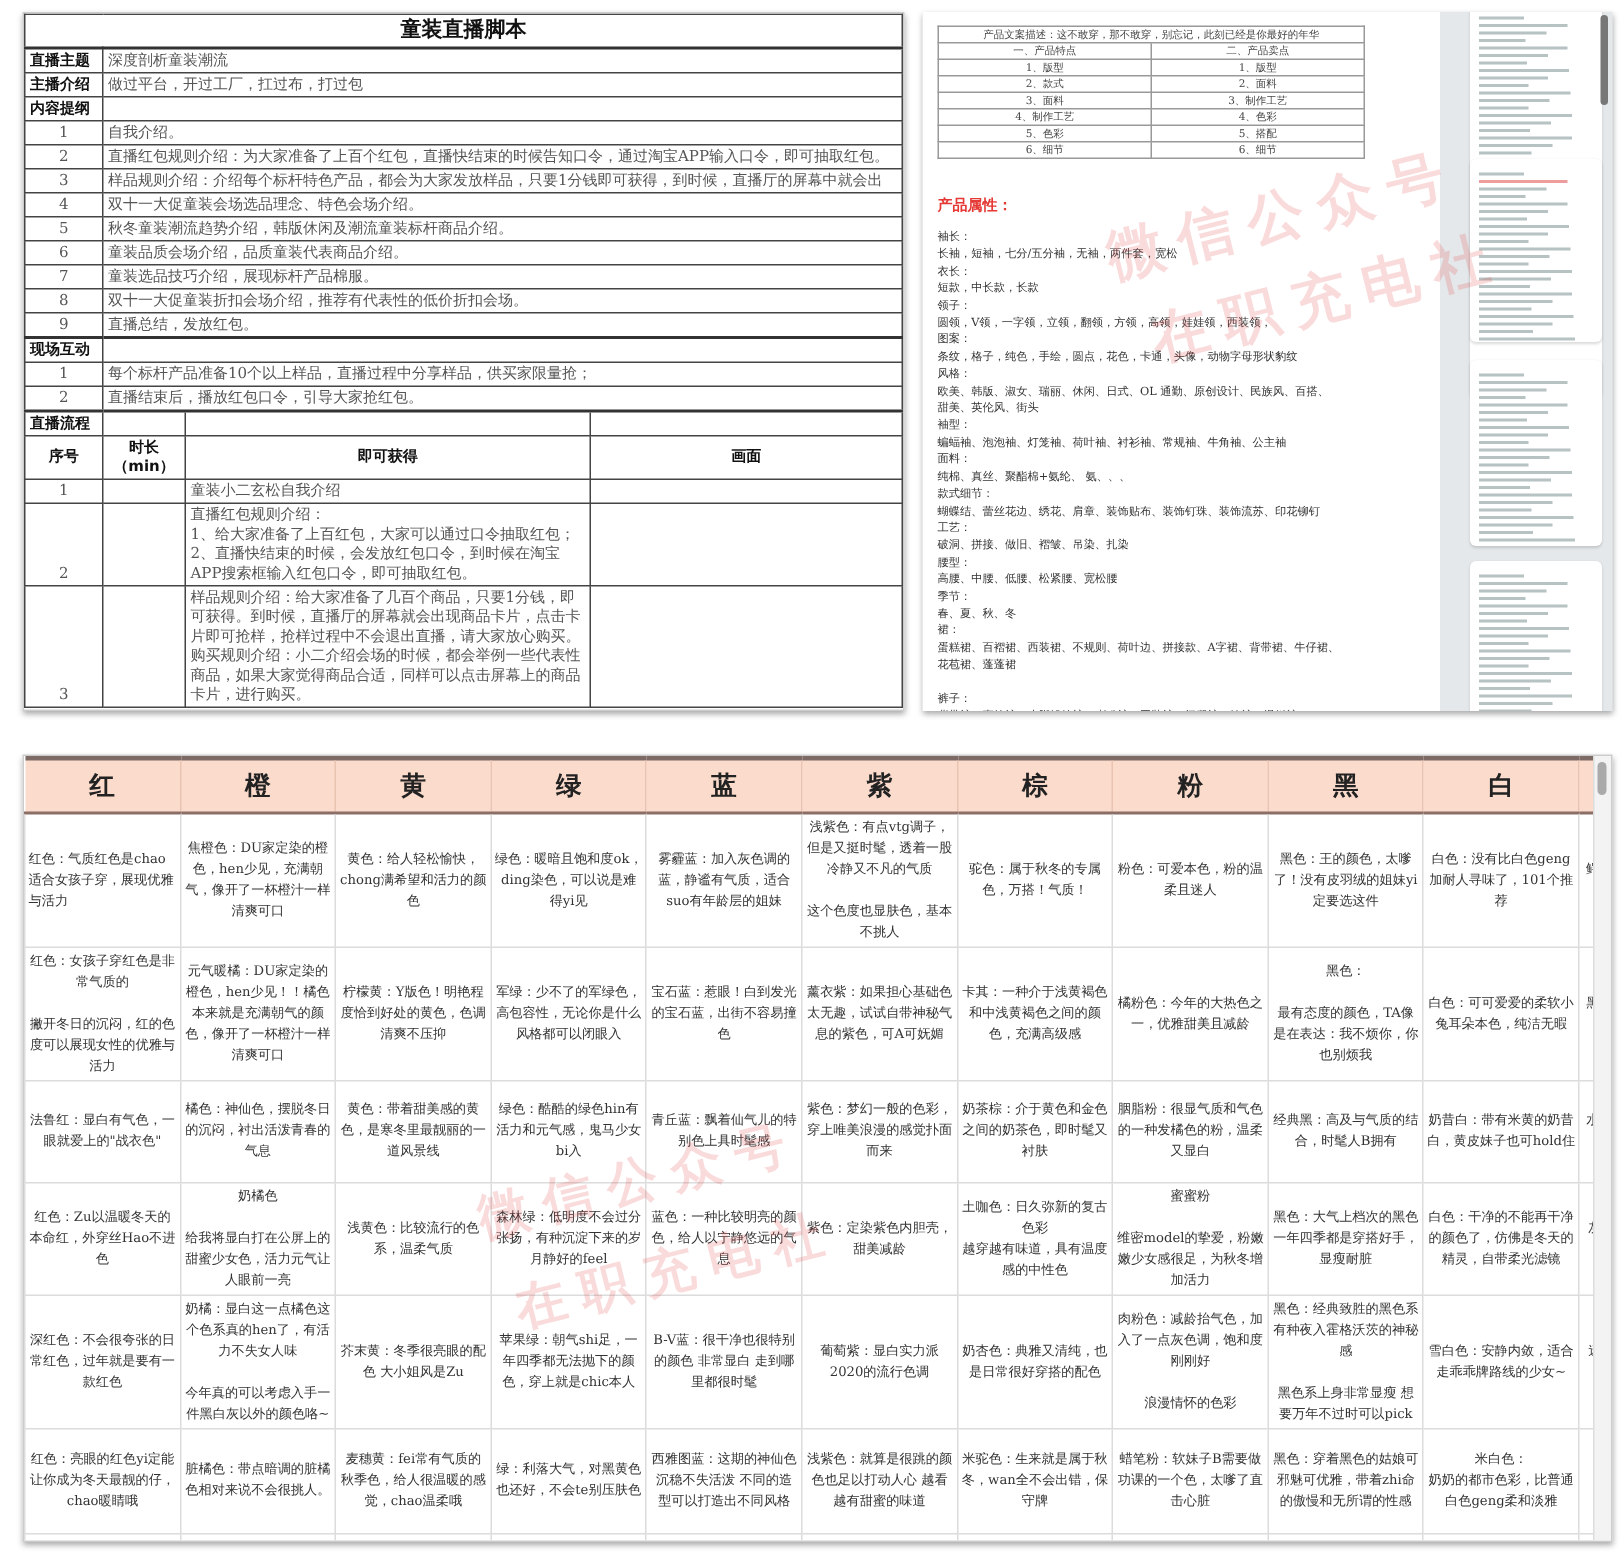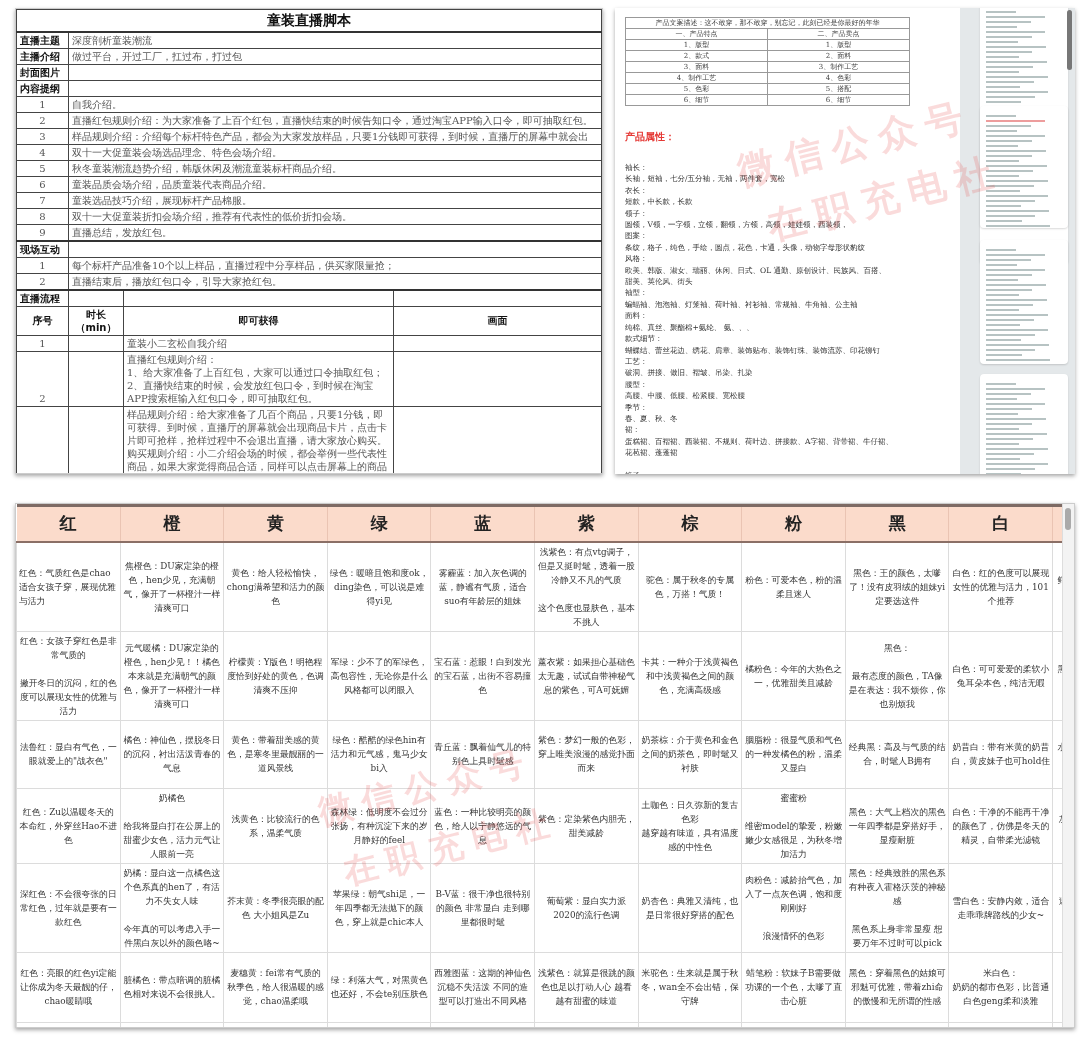--- a/index.html
+++ b/index.html
@@ -20,21 +20,21 @@
   .p1 .flow td { vertical-align: bottom; }
   .p1 .flow td.c { vertical-align: top; }
   .p1 .pre { white-space: pre-line; }
 
   
   .p2 { position: absolute; left: 615px; top: 8px; width: 460px; height: 466px; background: #e8ecee;
         box-shadow: 0 2px 4px rgba(0,0,0,0.35); overflow: hidden; }
   .p2 .page { position: absolute; left: 0; top: 0; width: 345px; height: 466px; background: #fff; padding: 8px 10px; }
   .p2 table.feat { width: 285px; border-collapse: collapse; font-size: 7px; color: #444; margin-top: 1px; }
   .p2 table.feat td { border: 1px solid #999; text-align: center; height: 11px; line-height: 9px; }
-  .p2 .attr-title { color: #e53935; font-weight: bold; font-size: 10px; margin-top: 24px; margin-bottom: 18px;
+  .p2 .attr-title { color: #e53935; font-weight: bold; font-size: 10px; margin-top: 24px; margin-bottom: 8px;
         font-family: Liberation Sans, sans-serif; }
   .p2 .attr-line { font-size: 7.5px; color: #333; line-height: 11.4px; white-space: nowrap; }
   .p2 .gap { height: 11px; }
   .p2 .thumbs { position: absolute; left: 345px; top: 0; width: 115px; height: 466px; background: #e4e8ea; }
   .p2 .thumb { position: absolute; left: 20px; width: 88px; background: #fff; border-radius: 4px;
         box-shadow: 0 1px 2px rgba(0,0,0,0.15); padding: 6px 6px; overflow: hidden; }
   .p2 .thumb .ln { height: 2px; background: #9aa; margin: 3px 0; opacity: .7; }
   .p2 .thumb .ln.red { background: #e57373; width: 30%; }
   .p2 .scroll { position: absolute; right: 3px; top: 2px; width: 5px; height: 60px; background: #777; border-radius: 3px; }
 
@@ -71,24 +71,20 @@
         <tr class="title-row">
           <td colspan="4">童装直播脚本</td>
         </tr>
     <tr>
           <td class="lbl">直播主题</td>
           <td colspan="3">深度剖析童装潮流</td>
         </tr>
     <tr>
           <td class="lbl">主播介绍</td>
           <td colspan="3">做过平台，开过工厂，扛过布，打过包</td>
-        </tr>
-    <tr>
-          <td class="lbl">封面图片</td>
-          <td colspan="3"></td>
         </tr>
     <tr>
           <td class="lbl">内容提纲</td>
           <td colspan="3"></td>
         </tr>
     <tr>
           <td class="num">1</td>
           <td colspan="3" style="white-space:nowrap;overflow:hidden">自我介绍。</td>
         </tr>
     <tr>
@@ -399,21 +395,21 @@
           <td>焦橙色：DU家定染的橙色，hen少见，充满朝气，像开了一杯橙汁一样清爽可口</td>
           <td>黄色：给人轻松愉快，chong满希望和活力的颜色</td>
           <td>绿色：暖暗且饱和度ok，ding染色，可以说是难得yi见</td>
           <td>雾霾蓝：加入灰色调的蓝，静谧有气质，适合suo有年龄层的姐妹</td>
           <td>浅紫色：有点vtg调子，但是又挺时髦，透着一股冷静又不凡的气质
 
 这个色度也显肤色，基本不挑人</td>
           <td>驼色：属于秋冬的专属色，万搭！气质！</td>
           <td>粉色：可爱本色，粉的温柔且迷人</td>
           <td>黑色：王的颜色，太嗲了！没有皮羽绒的姐妹yi定要选这件</td>
-          <td>白色：红的色度可以展现女性的优雅与活力，101个推荐</td>
+          <td>白色：没有比白色geng加耐人寻味了，101个推荐</td>
           <td>鳄鱼灰：轻日常/重要</td>
         </tr>
         <tr style="height: 76px;">
           <td>红色：女孩子穿红色是非常气质的
 
 撇开冬日的沉闷，红的色度可以展现女性的优雅与活力</td>
           <td>元气暖橘：DU家定染的橙色，hen少见！！橘色本来就是充满朝气的颜色，像开了一杯橙汁一样清爽可口</td>
           <td>柠檬黄：Y版色！明艳程度恰到好处的黄色，色调清爽不压抑</td>
           <td>军绿：少不了的军绿色，高包容性，无论你是什么风格都可以闭眼入</td>
           <td>宝石蓝：惹眼！白到发光的宝石蓝，出街不容易撞色</td>

